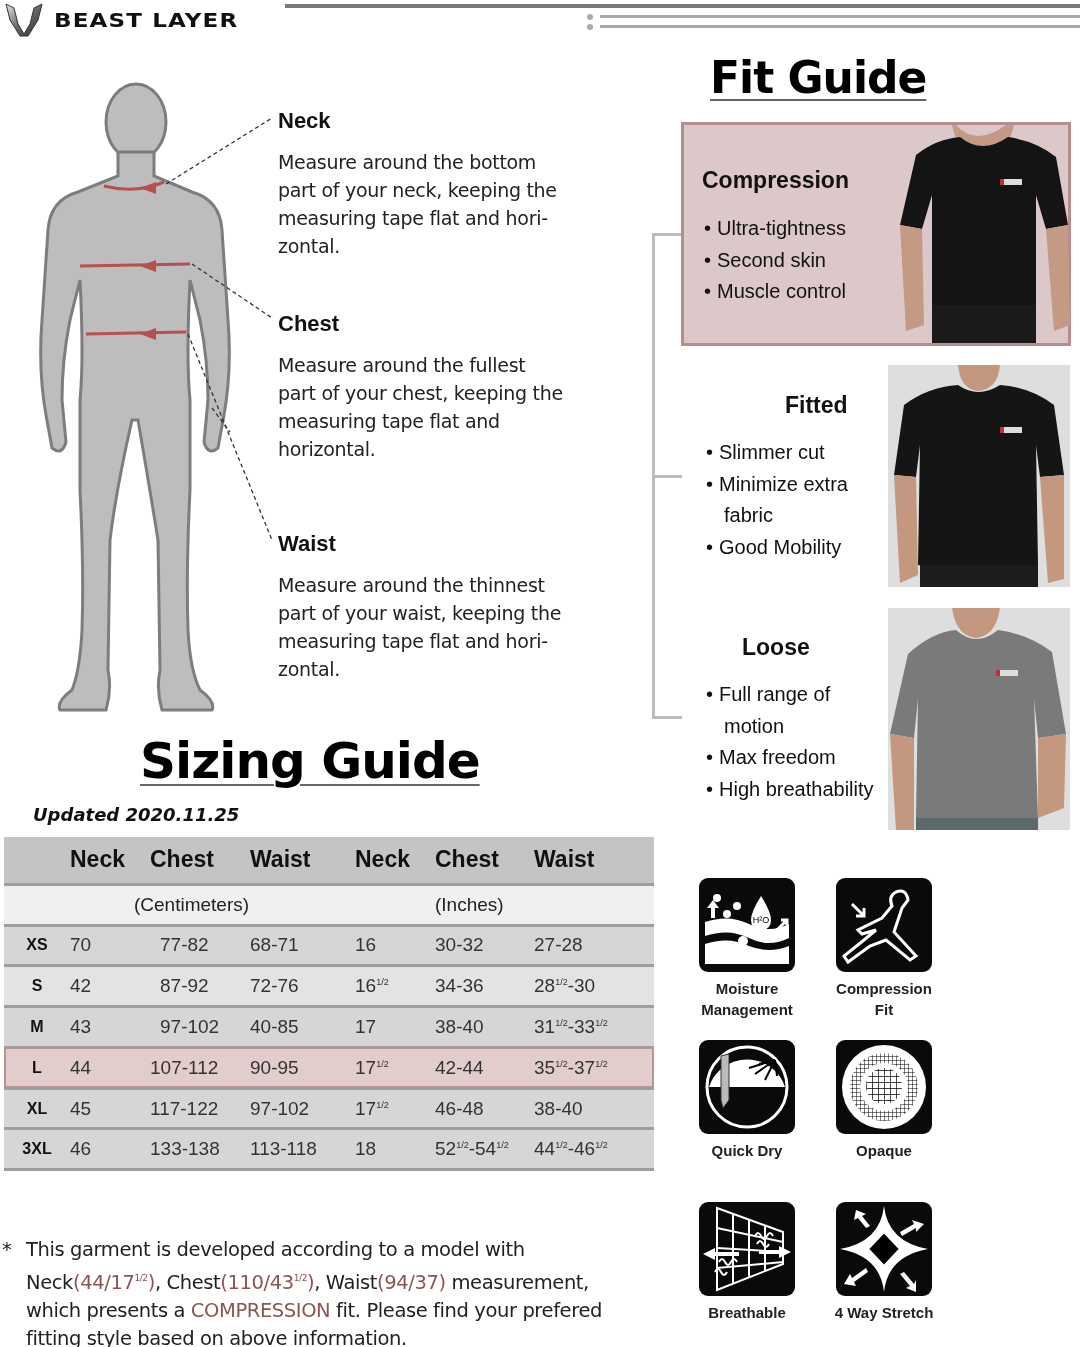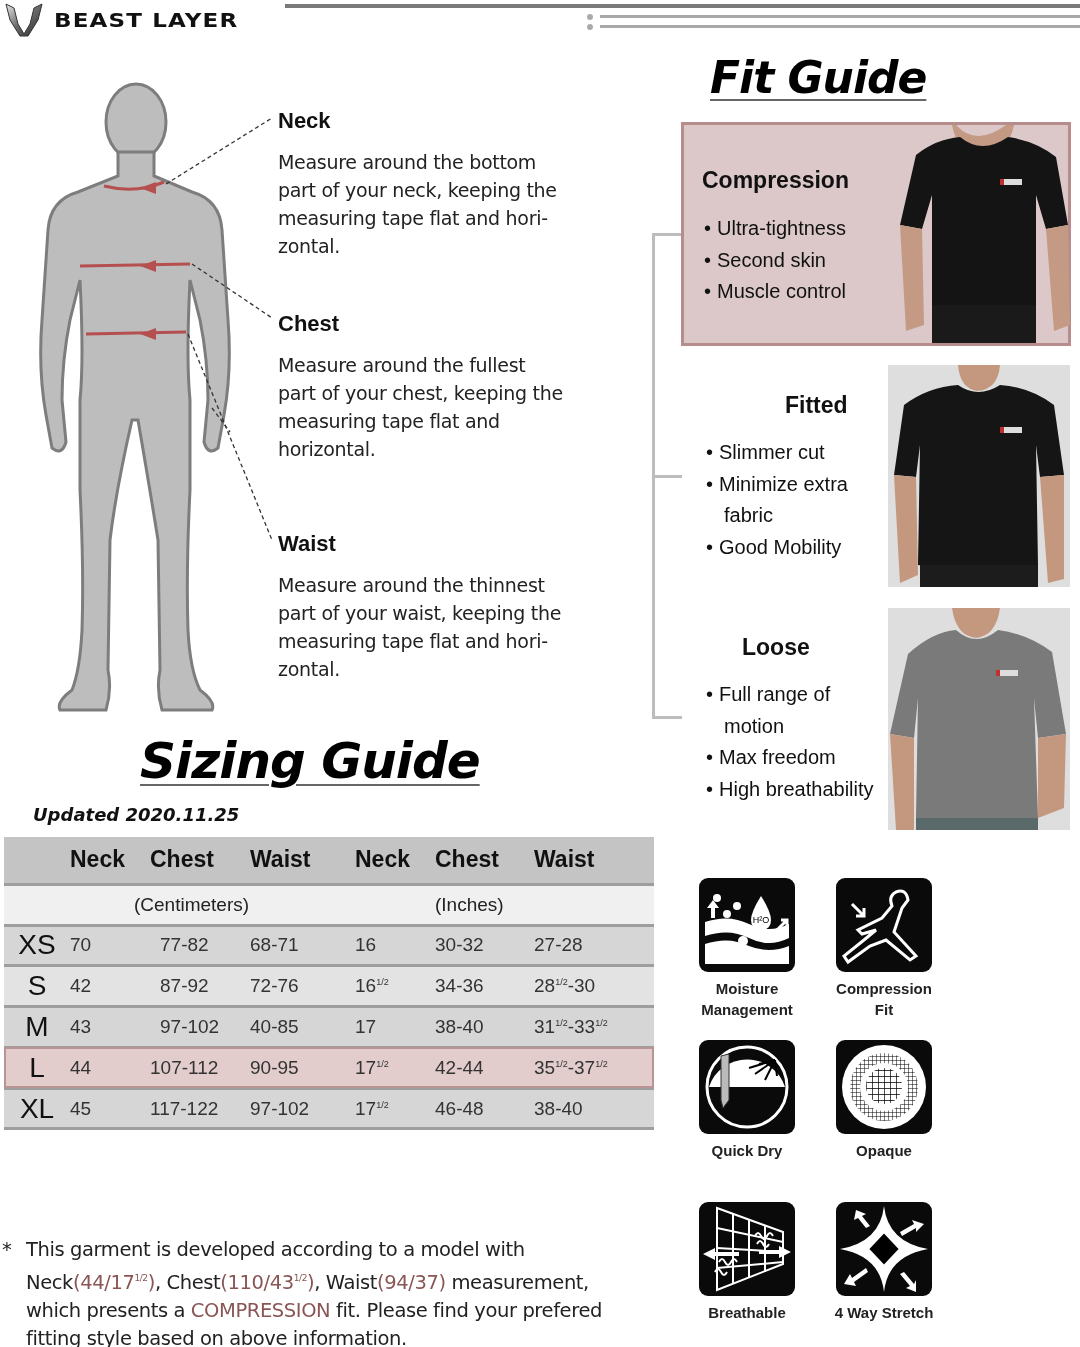--- a/index.html
+++ b/index.html
@@ -8,21 +8,21 @@
 
     
     .brand { position: absolute; left: 4px; top: 2px; display: flex; align-items: center; gap: 10px; }
     .brand-logo { width: 40px; height: 36px; }
     .brand-name { font-family: "DejaVu Sans", sans-serif; font-weight: bold; font-size: 20px; letter-spacing: 1px; color: #111; transform: scaleX(1.15); transform-origin: left center; }
     .hdr-line-main { position: absolute; left: 285px; top: 4px; width: 795px; height: 4px; background: #7a7a7a; }
     .hdr-bullet { position: absolute; left: 587px; width: 6px; height: 6px; border-radius: 50%; background: #aaa; }
     .hdr-line { position: absolute; left: 600px; width: 480px; height: 3px; background: #a8a8a8; }
 
     
-    .title-big { position: absolute; font-family: "DejaVu Sans", sans-serif; font-weight: bold; font-style: italic; color: #000; text-decoration: underline; text-decoration-color: #666; text-decoration-thickness: 2px; text-underline-offset: 6px; letter-spacing: -1px; }
+    .title-big { position: absolute; font-family: "DejaVu Sans", sans-serif; font-weight: bold; color: #000; text-decoration: underline; text-decoration-color: #666; text-decoration-thickness: 2px; text-underline-offset: 6px; letter-spacing: -1px; }
     .fit-title { left: 710px; top: 52px; font-size: 44px; }
     .sizing-title { left: 140px; top: 732px; font-size: 50px; }
     .updated { position: absolute; left: 33px; top: 804px; font-family: "DejaVu Sans", sans-serif; font-weight: bold; font-style: italic; font-size: 18px; color: #111; }
 
     
     .figure { position: absolute; left: 0; top: 70px; width: 300px; height: 650px; }
 
     
     .measure { position: absolute; left: 278px; width: 320px; }
     .measure h3 { font-family: "Liberation Sans", sans-serif; font-weight: bold; font-size: 22px; color: #111; margin-bottom: 14px; }
@@ -49,21 +49,21 @@
     .size-table thead tr.head-row { background: #c4c4c4; height: 47px; border-bottom: 3px solid #9e9e9e; }
     .size-table thead tr.head-row th { font-size: 23px; font-weight: bold; color: #111; }
     .size-table thead tr.unit-row { background: #f0f0f0; height: 41px; border-bottom: 3px solid #9e9e9e; }
     .size-table thead tr.unit-row th { font-size: 19px; font-weight: normal; color: #222; }
     .size-table tbody tr { height: 40.8px; border-bottom: 3px solid #9e9e9e; }
     .size-table tbody tr.alt-a { background: #d6d6d6; }
     .size-table tbody tr.alt-b { background: #e3e3e3; }
     .size-table tbody tr.light { background: #f2f2f2; }
     .size-table tbody tr.hl { background: #e2cccc; outline: 2px solid #b89494; outline-offset: -2px; }
     .size-table td { font-size: 19px; color: #333; }
-    .size-table td.size { font-size: 28px; font-weight: normal; color: #111; text-align: center; }
+    .size-table td.size { font-size: 16px; font-weight: bold; color: #111; text-align: center; }
     .size-table sup { font-size: 9px; vertical-align: 7px; }
     .c0 { width: 66px; } .c1 { width: 80px; } .c2 { width: 100px; } .c3 { width: 105px; }
     .c4 { width: 80px; } .c5 { width: 99px; } .c6 { width: 120px; }
 
     
     .footnote { position: absolute; left: 0; top: 1236px; width: 660px; font-family: "DejaVu Sans", sans-serif; font-size: 19.5px; line-height: 28px; color: #222; letter-spacing: -0.4px; }
     .footnote .star { position: absolute; left: 2px; top: 0; }
     .footnote .txt { margin-left: 26px; display: block; }
     .footnote .accent { color: #8a5555; }
     .footnote sup { font-size: 9px; vertical-align: 8px; }
@@ -267,20 +267,29 @@
       </tr>
       <tr class="alt-a">
         <td class="size">XL</td>
         <td>45</td>
         <td>117-122</td>
         <td>97-102</td>
         <td>17<sup>1/2</sup></td>
         <td>46-48</td>
         <td>38-40</td>
       </tr>
+      <tr class="alt-a">
+        <td class="size">3XL</td>
+        <td>46</td>
+        <td>133-138</td>
+        <td>113-118</td>
+        <td>18</td>
+        <td>52<sup>1/2</sup>-54<sup>1/2</sup></td>
+        <td>44<sup>1/2</sup>-46<sup>1/2</sup></td>
+      </tr>
     </tbody>
 </table>
 
 <div class="footnote">
   <span class="star">*</span>
   <span class="txt">
     <span>This garment is developed according to a model with</span><br>
     <span>Neck</span><span class="accent"><span>(44/17</span><sup>1/2</sup><span>)</span></span><span>, Chest</span><span class="accent"><span>(110/43</span><sup>1/2</sup><span>)</span></span><span>, Waist</span><span class="accent">(94/37)</span><span> measurement,</span><br>
     <span>which presents a </span><span class="accent">COMPRESSION</span><span> fit. Please find your prefered</span><br>
     <span>fitting style based on above information.</span>

